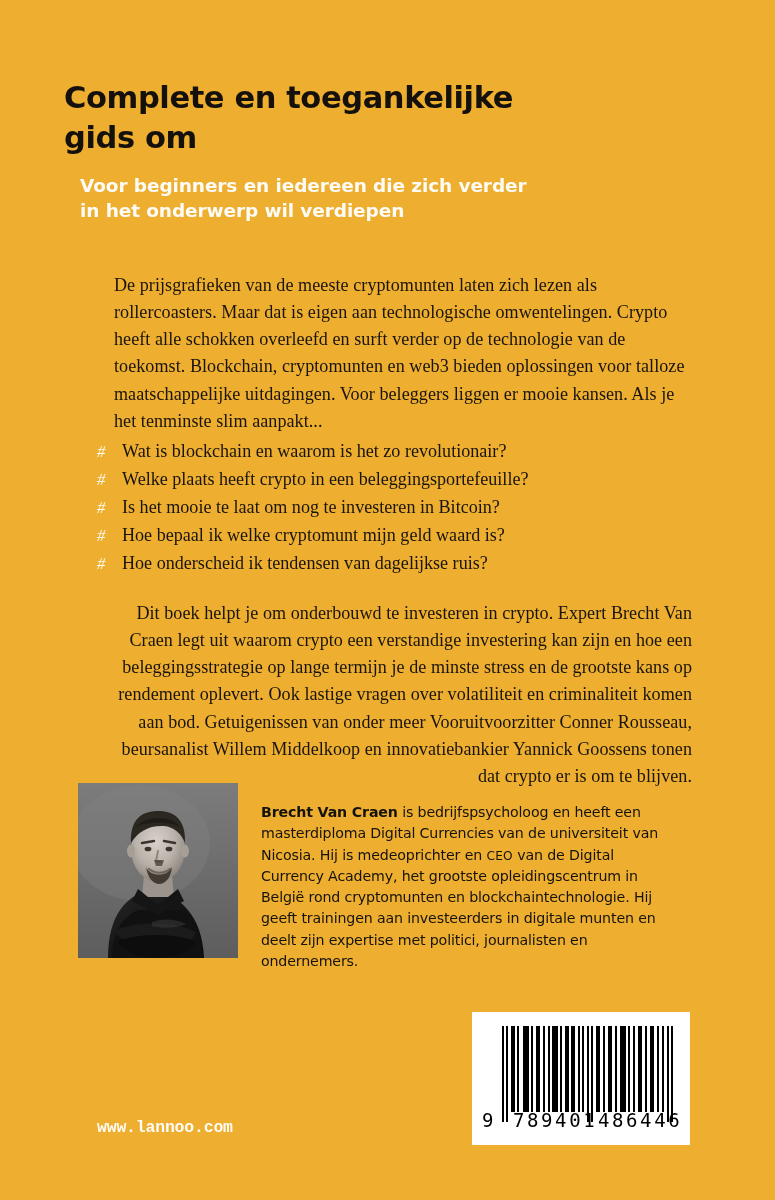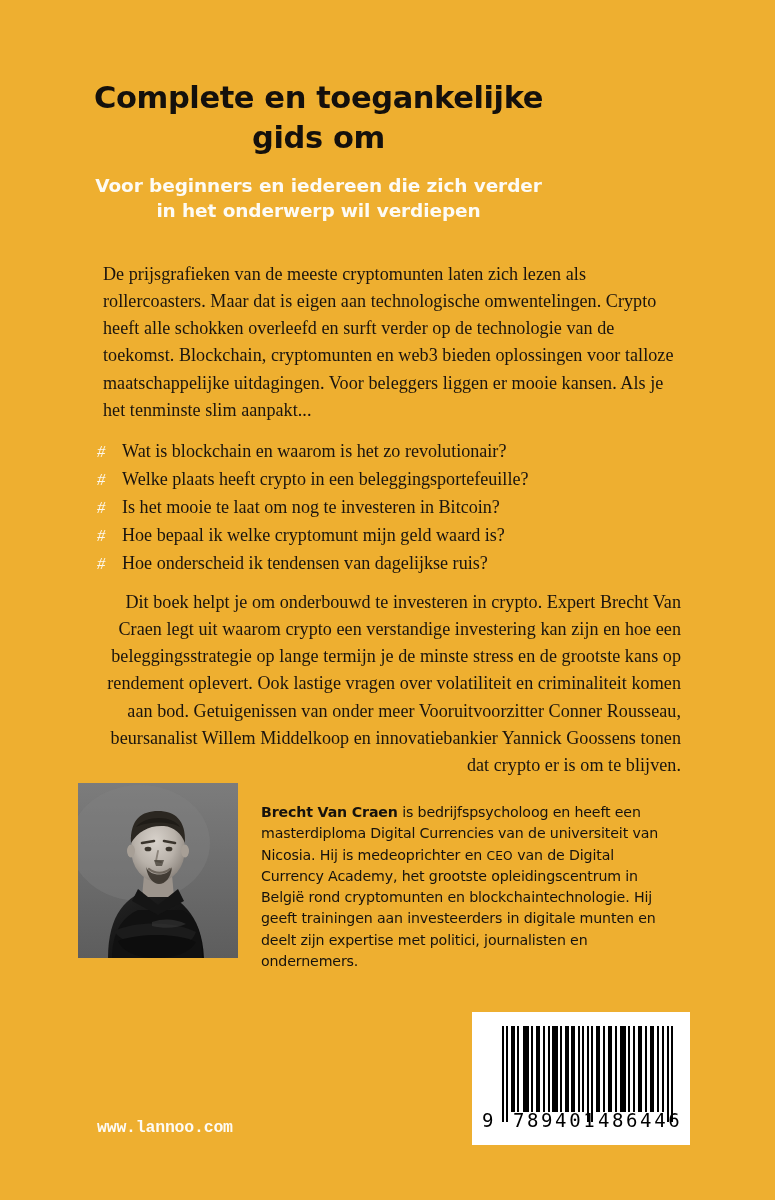--- a/index.html
+++ b/index.html
@@ -23,51 +23,50 @@
     background: #eeaf30;
     box-sizing: border-box;
   }
 
   
   .headline-block {
     position: absolute;
     left: 0;
     top: 78px;
     width: 637px;
-    text-align: center;
   }
   .headline {
     margin: 0;
     font-family: "DejaVu Sans", sans-serif;
     font-weight: bold;
     font-size: 30.5px;
     line-height: 1.32;
     letter-spacing: -0.4px;
     color: #14100c;
     padding: 0 64px;
   }
   .subhead {
     margin: 14px 0 0 0;
     font-family: "DejaVu Sans", sans-serif;
     font-weight: bold;
     font-size: 18.5px;
     line-height: 1.36;
     letter-spacing: -0.1px;
     color: #fdfbf5;
-    padding: 0 38px;
+    padding: 0 80px;
   }
 
   
   .body-col {
     position: absolute;
     left: 97px;
     width: 578px;
   }
   .para {
-    margin: 6px;
+    margin: 17px;
     font-family: "Liberation Serif", "DejaVu Serif", serif;
     font-size: 18.1px;
     line-height: 1.50;
     color: #1a140e;
     letter-spacing: 0.05px;
   }
   .para-intro { top: 255px; }
   .para-outro { top: 583px; text-align: right; }
 
   

